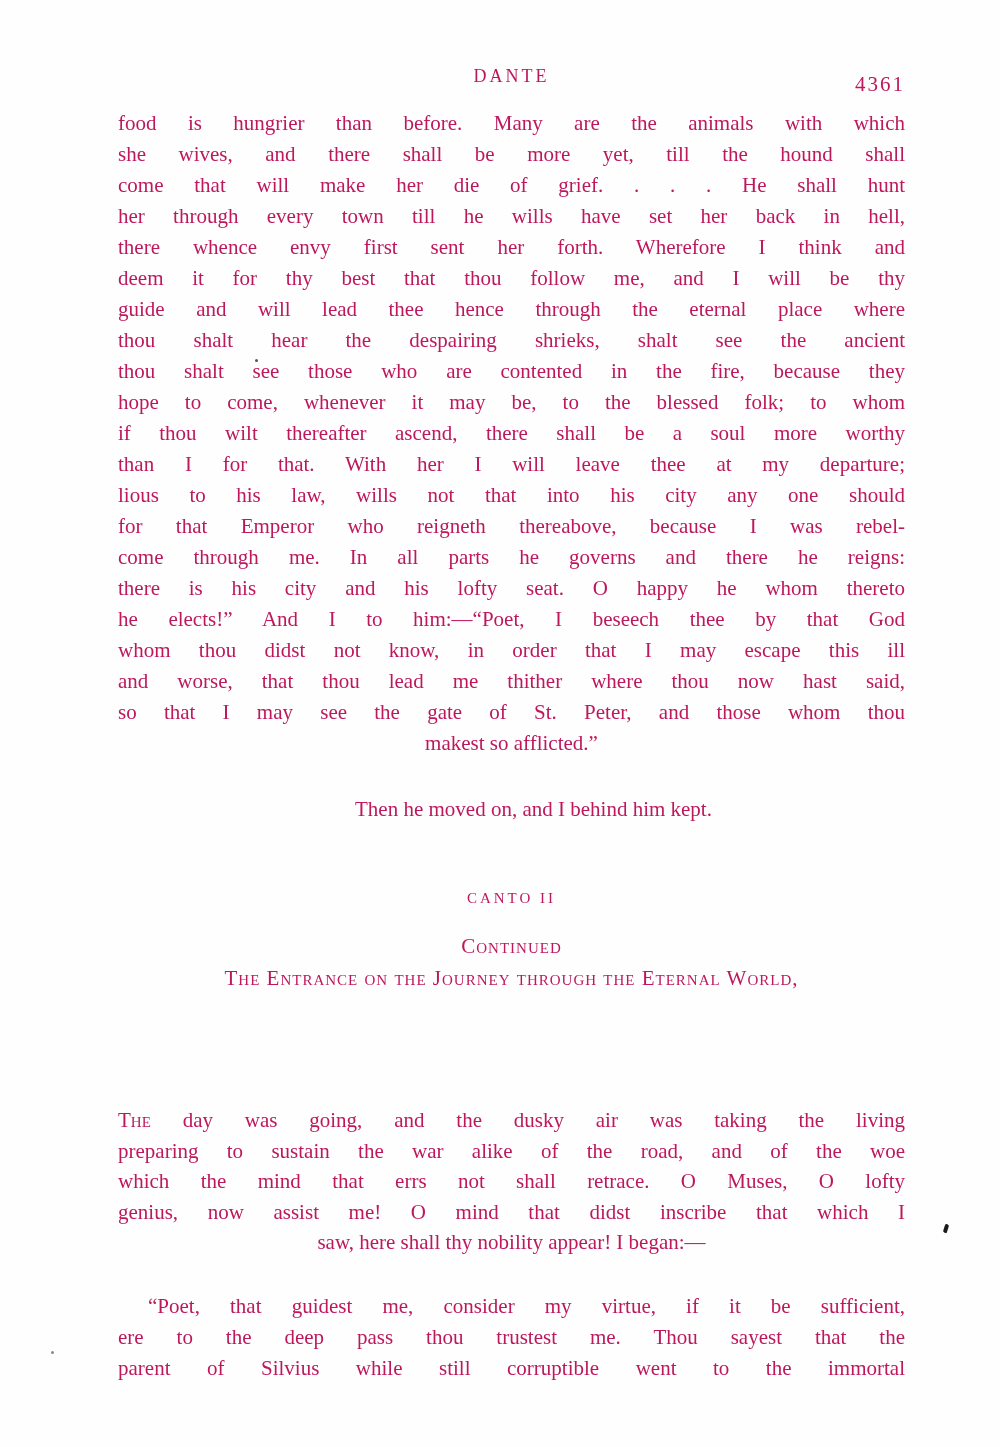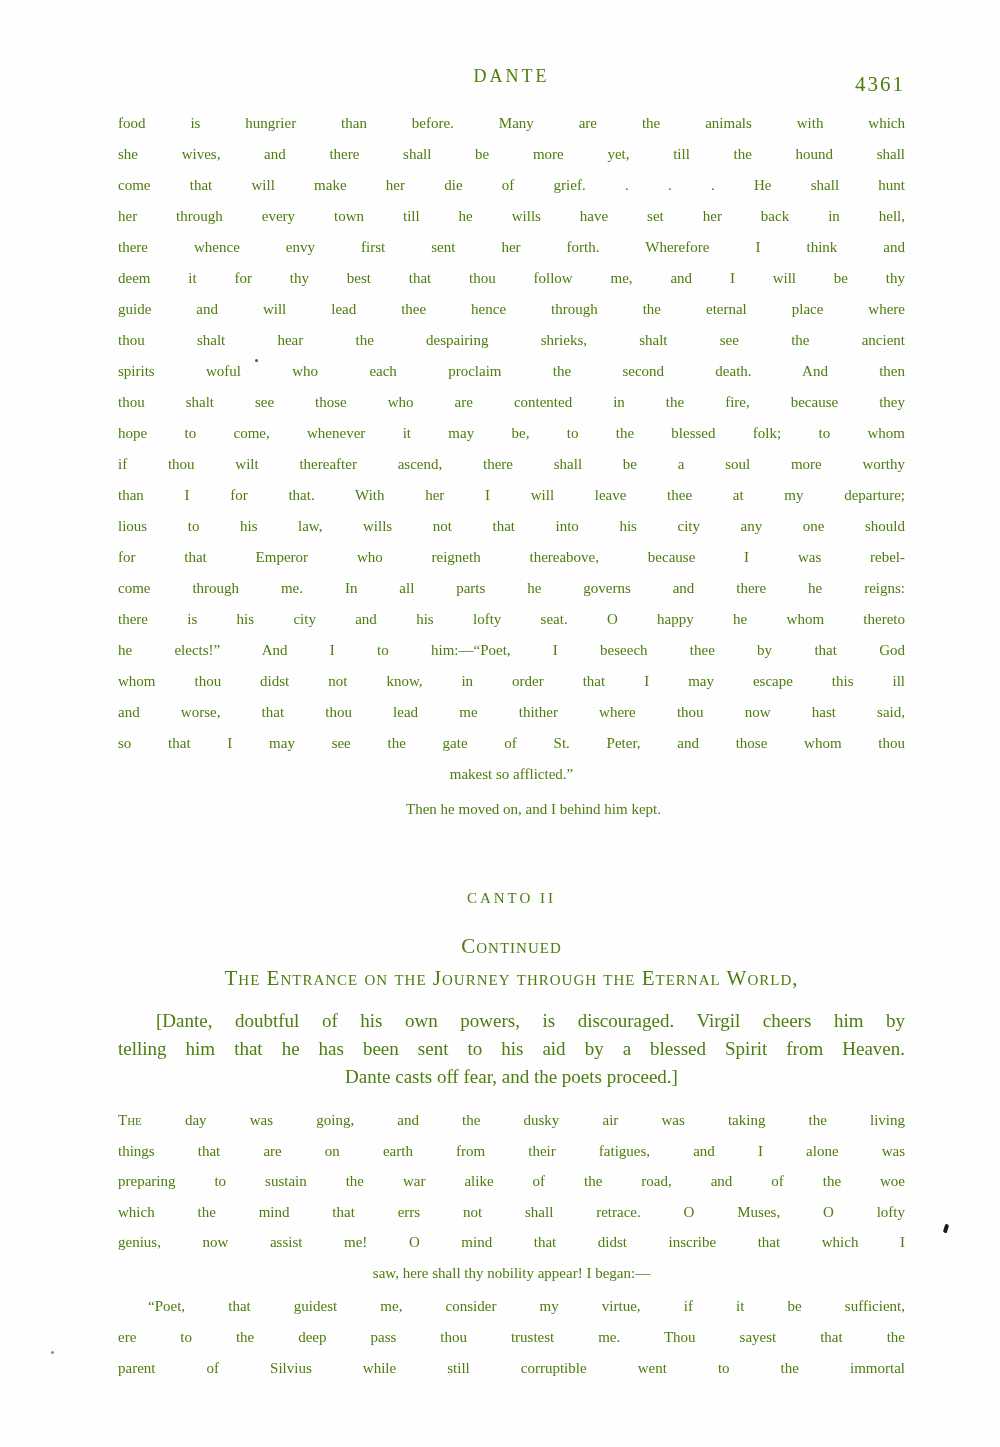--- a/index.html
+++ b/index.html
@@ -7,21 +7,21 @@
     padding: 0;
     background: #ffffff;
   }
   .page {
     position: relative;
     width: 1000px;
     height: 1447px;
     background: #fefefe;
     overflow: hidden;
     font-family: "Liberation Serif", "DejaVu Serif", serif;
-    color: #4d7c0f;
+    color: #be185d;
   }
   .textblock {
     position: absolute;
     left: 118px;
     top: 0;
     width: 787px;
     height: 100%;
   }
   
   .running-header {
@@ -45,21 +45,21 @@
     right: 0;
     top: 8px;
     font-size: 21px;
     letter-spacing: 2px;
   }
   
   .para {
     position: absolute;
     left: 0;
     width: 100%;
-    font-size: 15px;
+    font-size: 21px;
     line-height: 31px;
   }
   .line {
     text-align: justify;
     text-align-last: justify;
     white-space: nowrap;
   }
   .line.last {
     text-align: center;
     text-align-last: auto;
@@ -141,21 +141,20 @@
 
     <div class="para p1">
         <div class="line">food is hungrier than before. Many are the animals with which</div>
         <div class="line">she wives, and there shall be more yet, till the hound shall</div>
         <div class="line">come that will make her die of grief. . . . He shall hunt</div>
         <div class="line">her through every town till he wills have set her back in hell,</div>
         <div class="line">there whence envy first sent her forth. Wherefore I think and</div>
         <div class="line">deem it for thy best that thou follow me, and I will be thy</div>
         <div class="line">guide and will lead thee hence through the eternal place where</div>
         <div class="line">thou shalt hear the despairing shrieks, shalt see the ancient</div>
-        <div class="line">spirits woful who each proclaim the second death. And then</div>
         <div class="line">thou shalt see those who are contented in the fire, because they</div>
         <div class="line">hope to come, whenever it may be, to the blessed folk; to whom</div>
         <div class="line">if thou wilt thereafter ascend, there shall be a soul more worthy</div>
         <div class="line">than I for that. With her I will leave thee at my departure;</div>
         <div class="line">lious to his law, wills not that into his city any one should</div>
         <div class="line">for that Emperor who reigneth thereabove, because I was rebel-</div>
         <div class="line">come through me. In all parts he governs and there he reigns:</div>
         <div class="line">there is his city and his lofty seat. O happy he whom thereto</div>
         <div class="line">he elects!” And I to him:—“Poet, I beseech thee by that God</div>
         <div class="line">whom thou didst not know, in order that I may escape this ill</div>
@@ -168,32 +167,26 @@
       <div class="line last ind">Then he moved on, and I behind him kept.</div>
     </div>
 
     <div class="canto-heading">Canto II</div>
 
     <div class="section-title">
       <div class="title-line">Continued</div>
       <div class="title-line">The Entrance on the Journey through the Eternal World,</div>
     </div>
 
-    <div class="para argument">
-        <div class="line ind">[Dante, doubtful of his own powers, is discouraged. Virgil cheers him by</div>
-        <div class="line">telling him that he has been sent to his aid by a blessed Spirit from Heaven.</div>
-        <div class="line last">Dante casts off fear, and the poets proceed.]</div>
-      </div>
 
     <div class="para p3">
       <div class="line">
         <span class="sc-lead">The</span><span> day was going, and the dusky air was taking the living</span>
       </div>
       <div>
-          <div class="line">things that are on earth from their fatigues, and I alone was</div>
           <div class="line">preparing to sustain the war alike of the road, and of the woe</div>
           <div class="line">which the mind that errs not shall retrace. O Muses, O lofty</div>
           <div class="line">genius, now assist me! O mind that didst inscribe that which I</div>
           <div class="line last">saw, here shall thy nobility appear! I began:—</div>
         </div>
     </div>
 
     <div class="para p4">
         <div class="line ind">“Poet, that guidest me, consider my virtue, if it be sufficient,</div>
         <div class="line">ere to the deep pass thou trustest me. Thou sayest that the</div>

